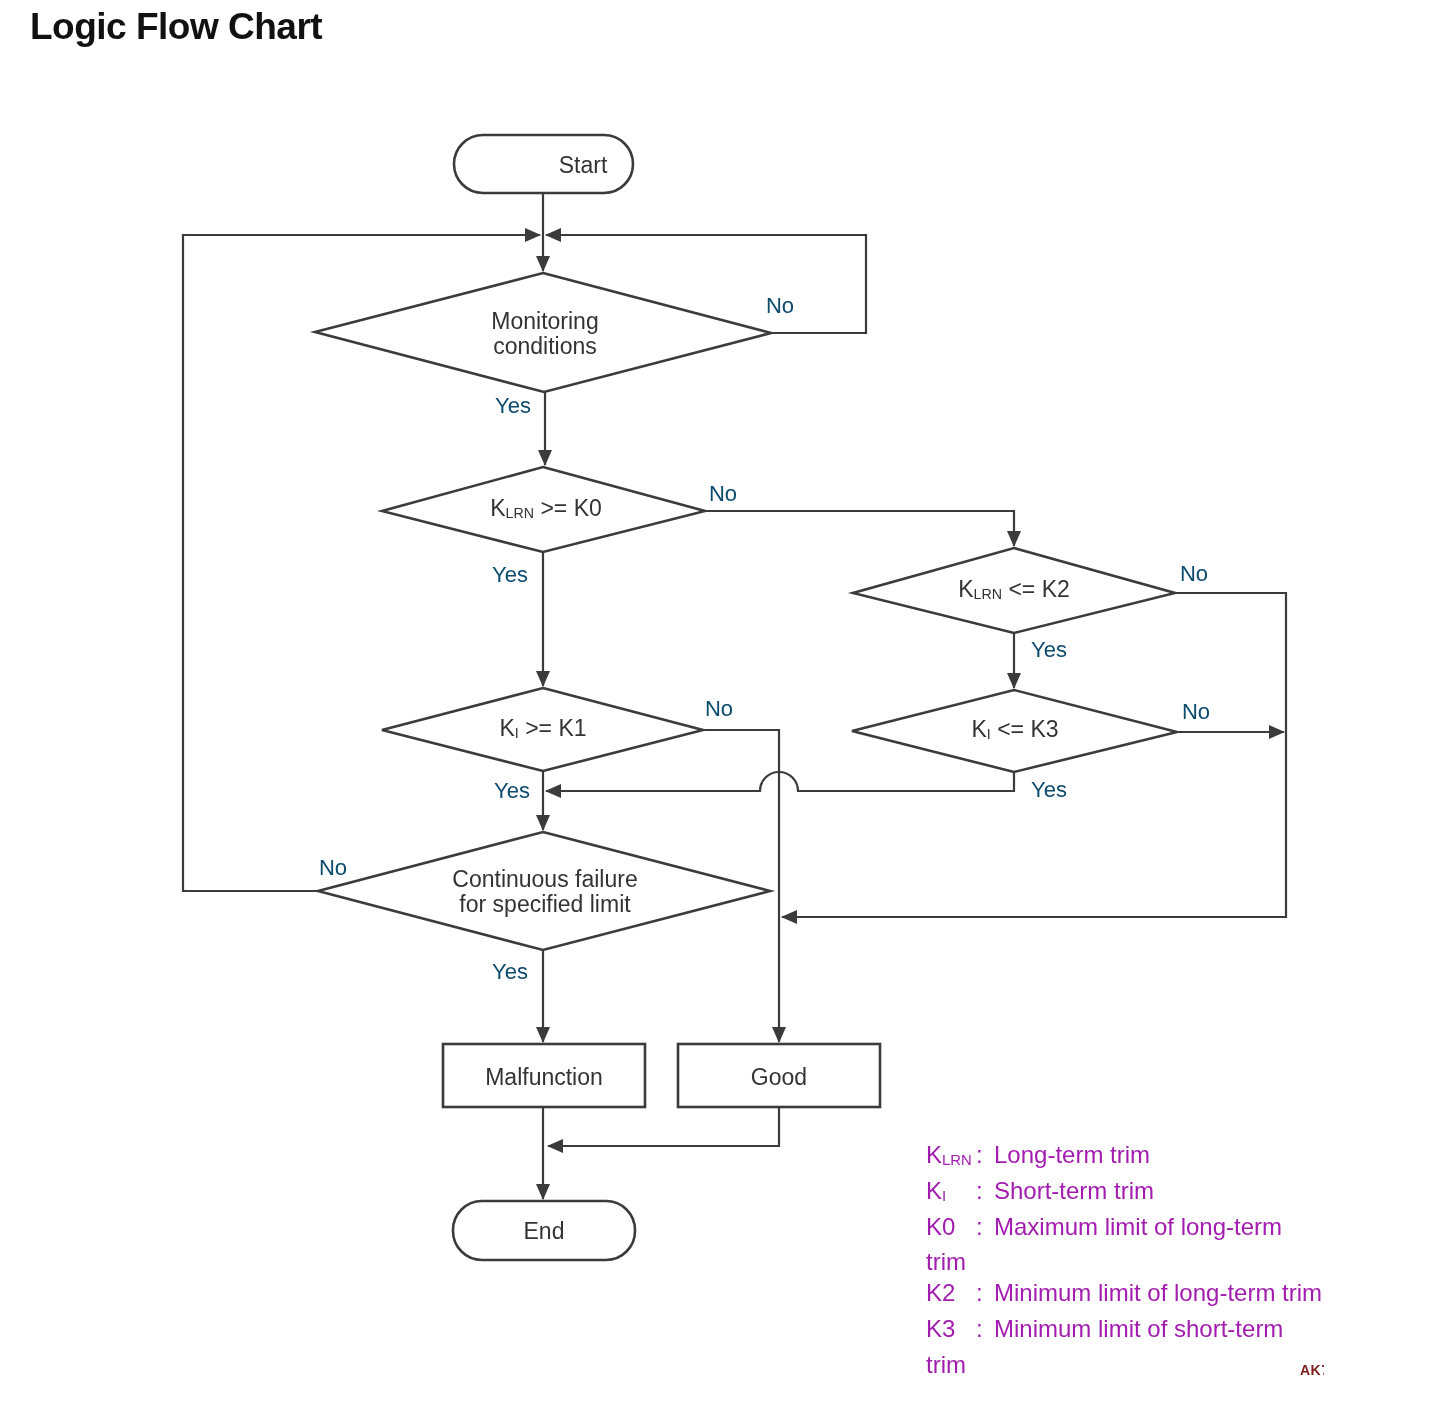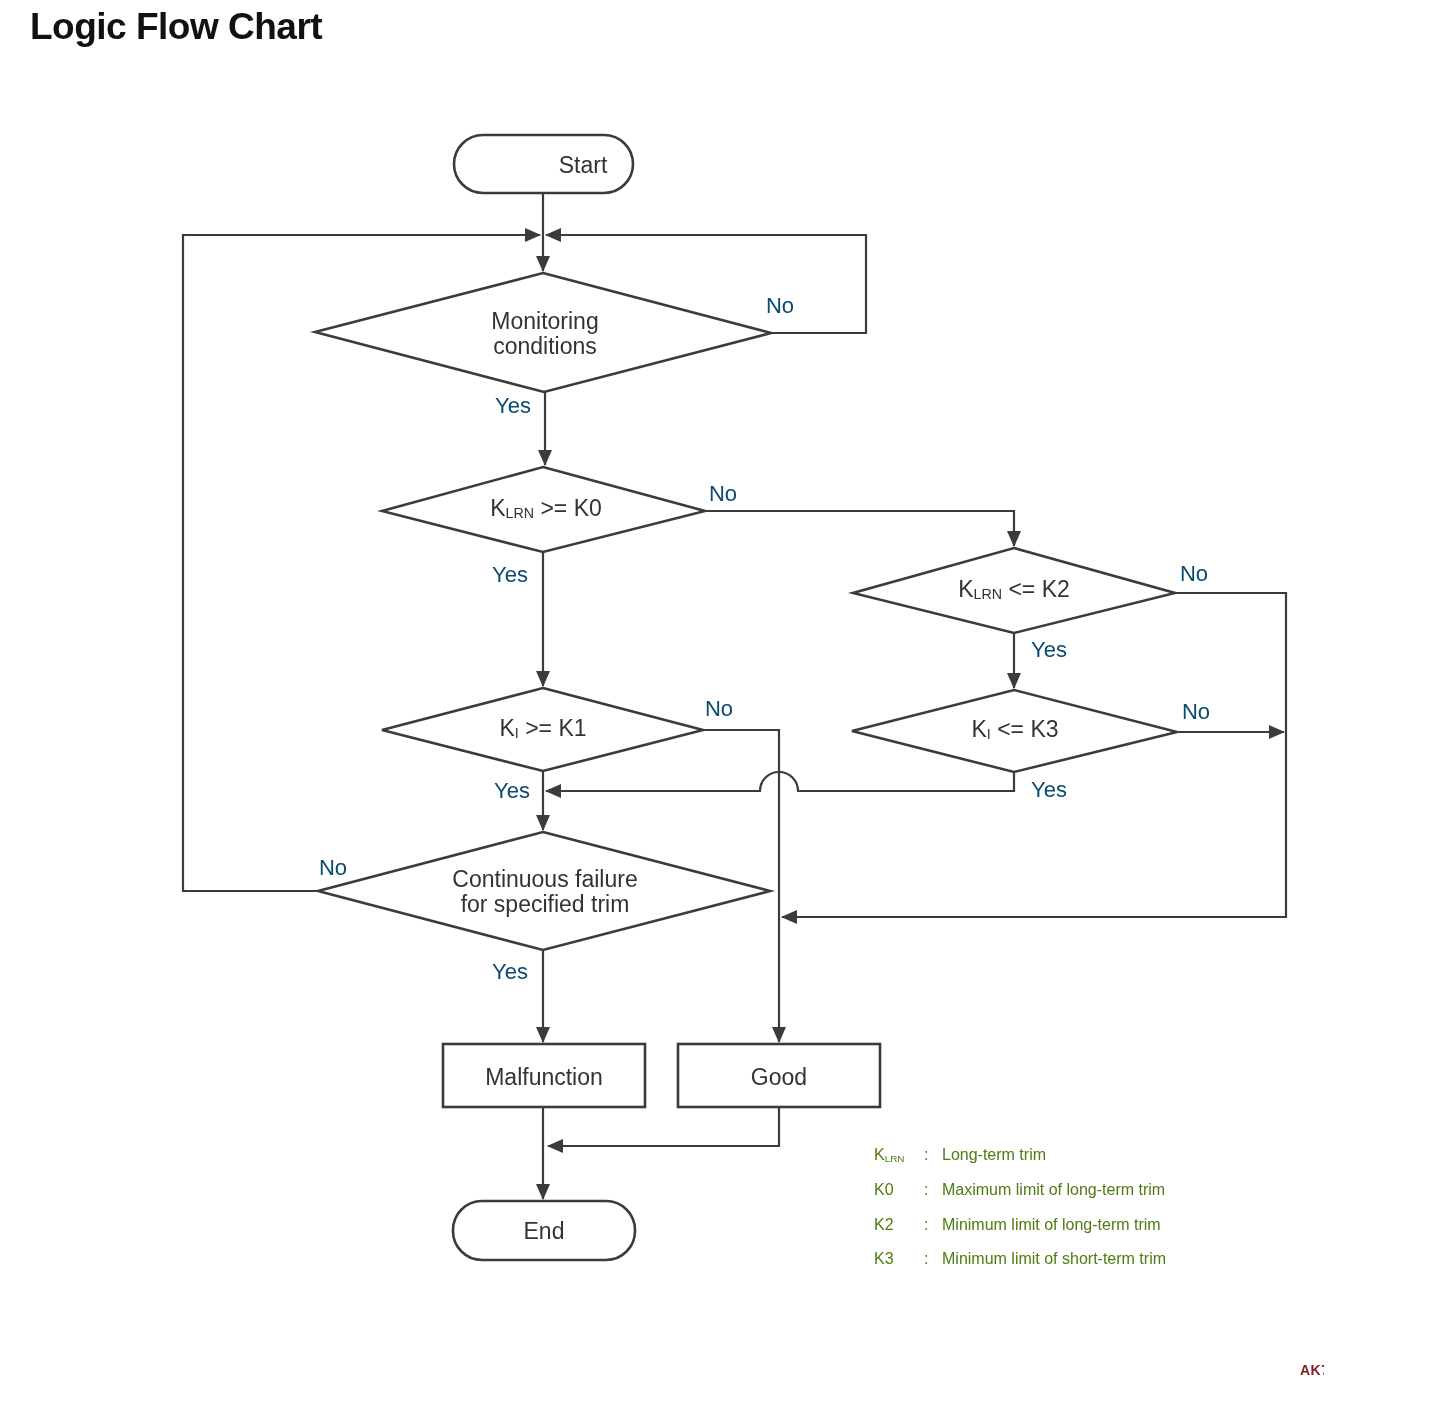--- a/index.html
+++ b/index.html
@@ -15,22 +15,22 @@
   .lbl{
     position:absolute;transform:translate(-50%,-50%);
     color:#333;font-size:23px;line-height:25px;text-align:center;white-space:nowrap;
   }
   .edge-lbl{
     position:absolute;transform:translate(-50%,-50%);
     color:#0c4a6e;font-size:22px;white-space:nowrap;
   }
   .sub{font-size:0.62em;vertical-align:-2px;letter-spacing:0;}
   .legend{
-    position:absolute;left:874px;top:1140px;color:#4d7c0f;
-    font-size:16px;line-height:30.8px;
+    position:absolute;left:926px;top:1140px;color:#a21caf;
+    font-size:24px;line-height:30.8px;
   }
   .legend .lsym{display:inline-block;min-width:50px;}
   .legend .lsep{display:inline-block;width:18px;}
   .figure-code{
     position:absolute;left:1300px;top:1362px;font-size:14px;font-weight:bold;
     color:#7f1d1d;letter-spacing:0.5px;white-space:nowrap;
   }
 </style>
 </head>
 <body>
@@ -98,21 +98,21 @@
   <div class="lbl" style="left:543px;top:731px;">
     <span>K</span><sub class="sub">I</sub><span> &gt;= K1</span>
   </div>
 
   <div class="lbl" style="left:1015px;top:732px;text-align:right;">
     <span>K</span><sub class="sub">I</sub><span> &lt;= K3</span>
   </div>
 
   <div class="lbl" style="left:545px;top:892px;">
     <span>Continuous failure</span><br>
-    <span>for specified trim</span>
+    <span>for specified limit</span>
   </div>
 
   <div class="lbl" style="left:544px;top:1077px;">Malfunction</div>
   <div class="lbl" style="left:779px;top:1077px;">Good</div>
   <div class="lbl" style="left:544px;top:1231px;">End</div>
 
   <div class="edge-lbl" style="left:780px;top:306px;">No</div>
   <div class="edge-lbl" style="left:513px;top:406px;">Yes</div>
   <div class="edge-lbl" style="left:723px;top:494px;">No</div>
   <div class="edge-lbl" style="left:510px;top:575px;">Yes</div>
@@ -123,20 +123,23 @@
   <div class="edge-lbl" style="left:1196px;top:712px;">No</div>
   <div class="edge-lbl" style="left:1049px;top:790px;">Yes</div>
   <div class="edge-lbl" style="left:333px;top:868px;">No</div>
   <div class="edge-lbl" style="left:510px;top:972px;">Yes</div>
 
   <div class="legend">
     <div>
       <span class="lsym"><span>K</span><sub class="sub">LRN</sub></span><span class="lsep">:</span><span>Long-term trim</span>
     </div>
     <div>
+      <span class="lsym"><span>K</span><sub class="sub">I</sub></span><span class="lsep">:</span><span>Short-term trim</span>
+    </div>
+    <div>
       <span class="lsym"><span>K0</span><sub class="sub"></sub></span><span class="lsep">:</span><span>Maximum limit of long-term trim</span>
     </div>
     <div>
       <span class="lsym"><span>K2</span><sub class="sub"></sub></span><span class="lsep">:</span><span>Minimum limit of long-term trim</span>
     </div>
     <div>
       <span class="lsym"><span>K3</span><sub class="sub"></sub></span><span class="lsep">:</span><span>Minimum limit of short-term trim</span>
     </div>
   </div>
 

